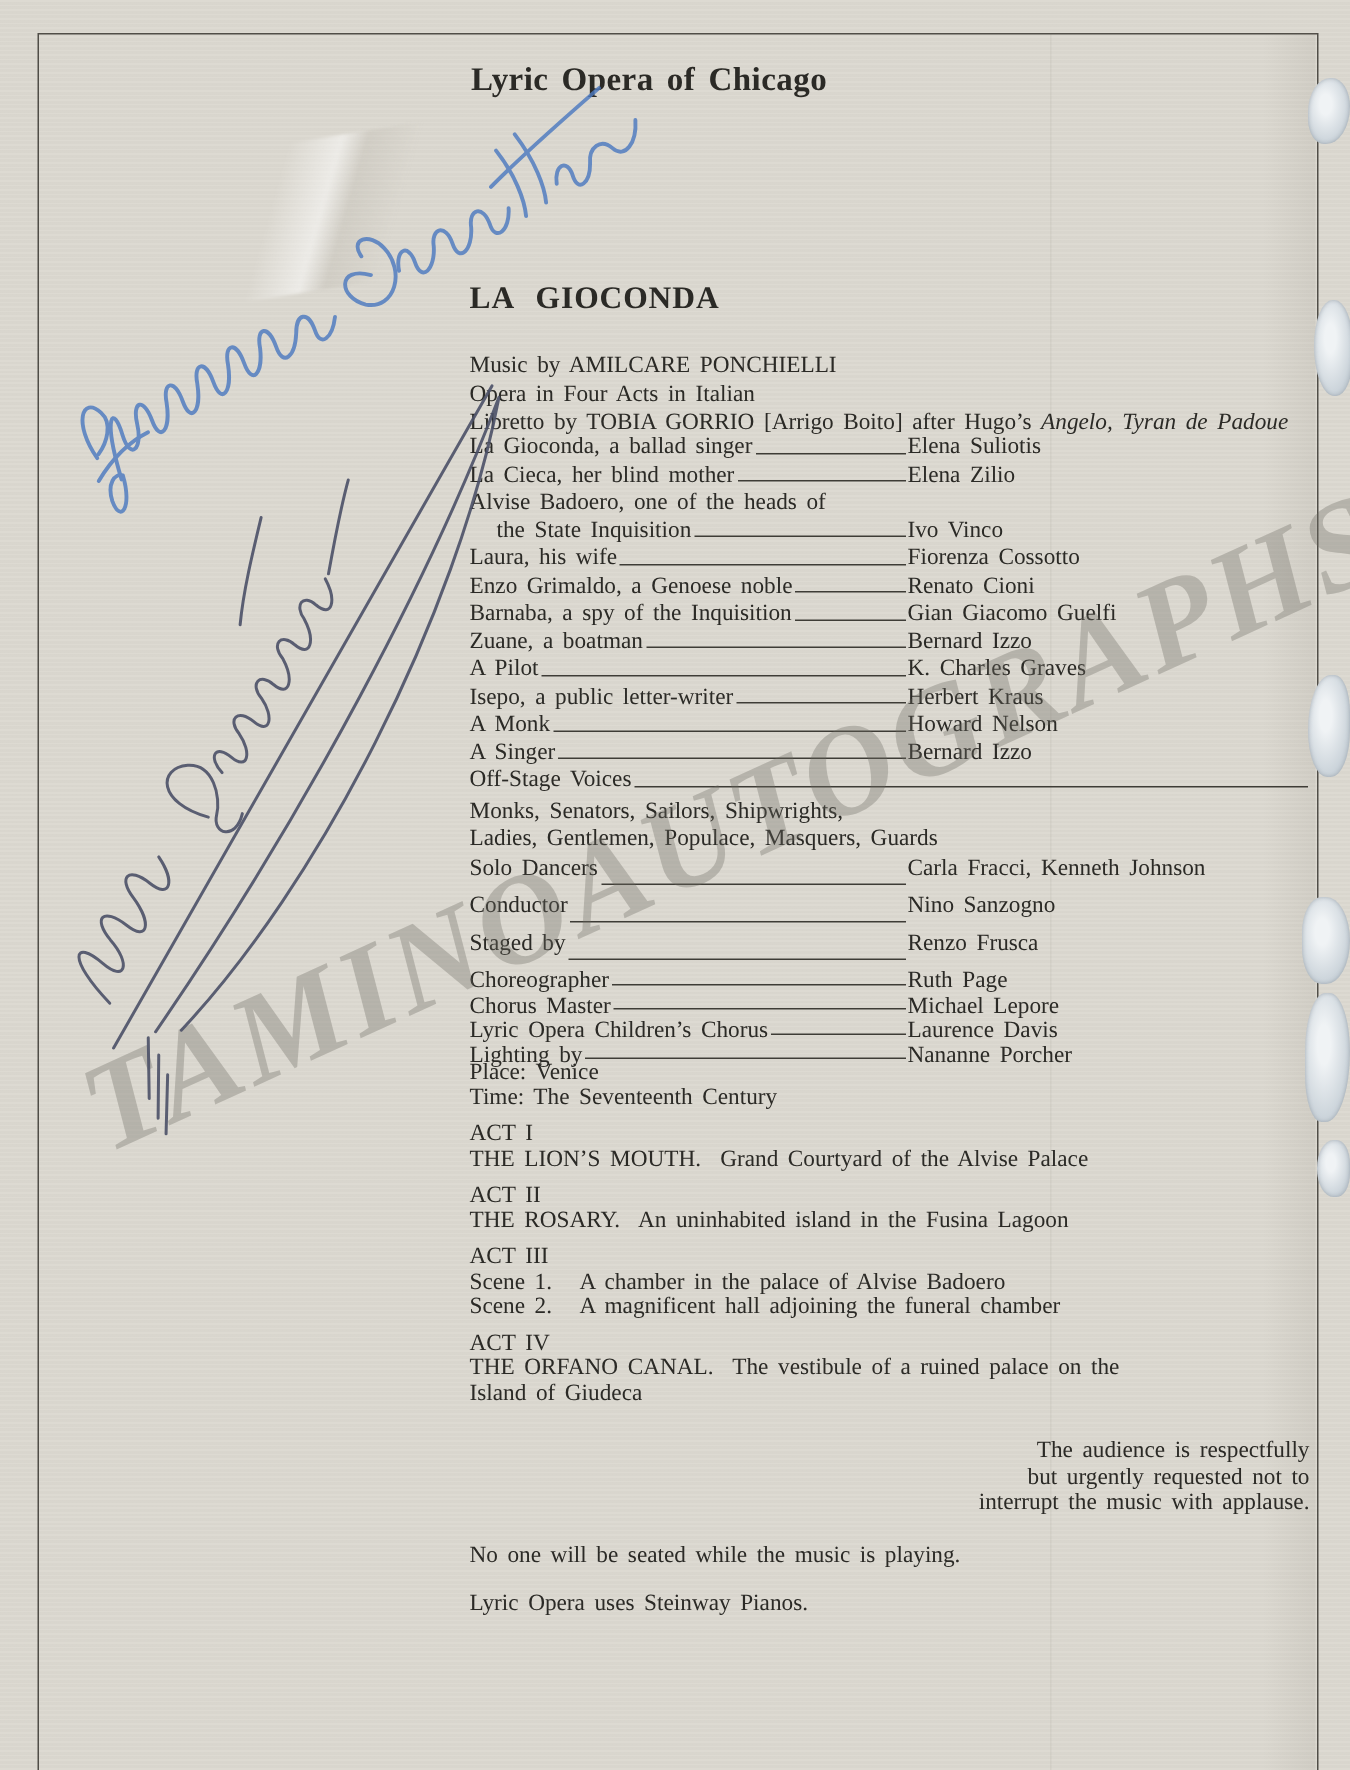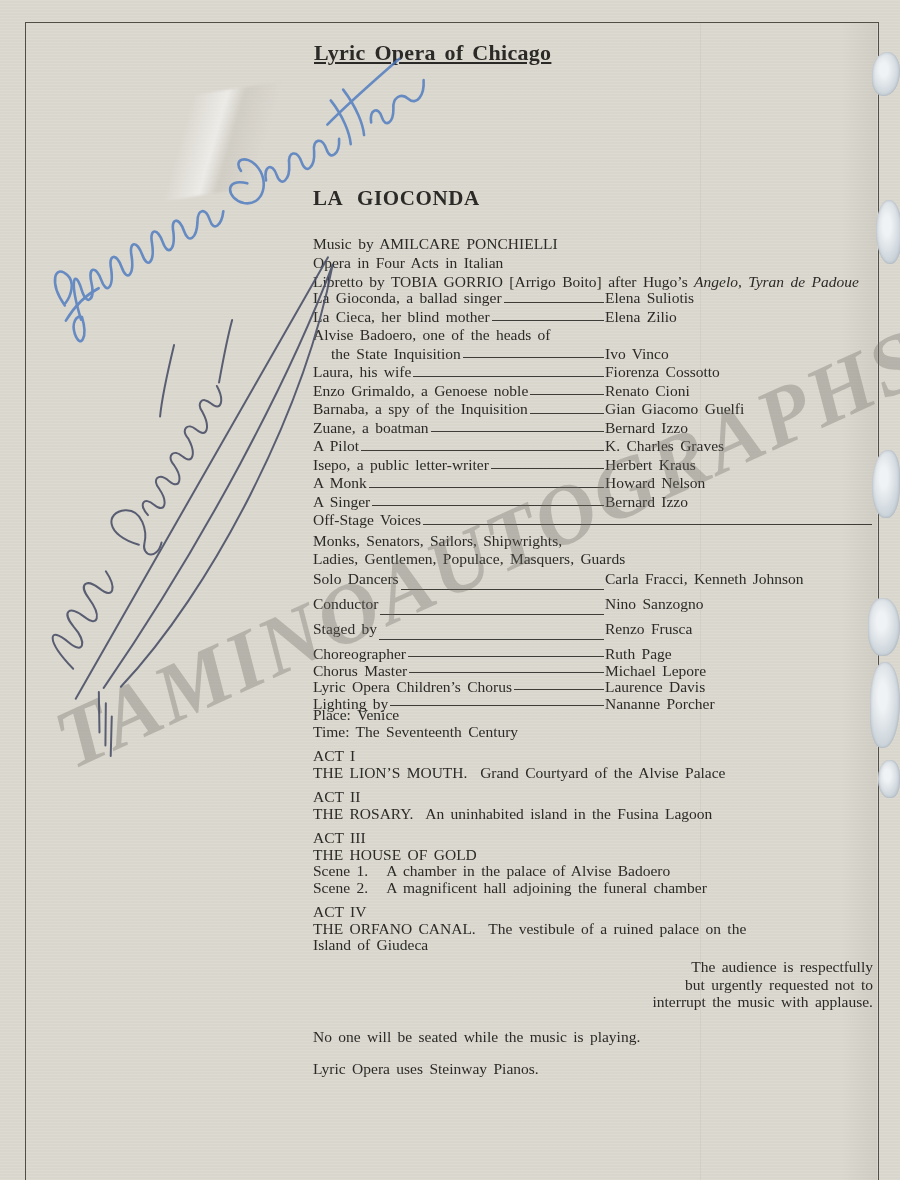--- a/index.html
+++ b/index.html
@@ -16,21 +16,21 @@
     border-top:1px solid rgba(45,42,38,.8);
     border-left:1px solid rgba(45,42,38,.8);
     border-right:1px solid rgba(45,42,38,.8);}
   .right-shade{position:absolute;left:842px;top:22px;width:35px;height:1158px;
     background:linear-gradient(to right,transparent,rgba(115,110,98,.10));}
   .fold-line{position:absolute;left:700px;top:22px;width:1px;height:1158px;background:rgba(120,114,102,.08);}
   .crease{position:absolute;left:128px;top:92px;width:180px;height:100px;transform:rotate(-9deg);
     background:linear-gradient(115deg, rgba(255,255,255,0) 32%, rgba(255,255,255,.5) 48%, rgba(175,170,160,.22) 56%, rgba(255,255,255,0) 72%);
     filter:blur(1px);}
 
-  .header{position:absolute;left:314px;top:40px;font-size:22px;font-weight:bold;letter-spacing:.3px;word-spacing:3px;text-decoration:underline;}
+  .header{position:absolute;left:314px;top:40px;font-size:22px;font-weight:bold;letter-spacing:.3px;word-spacing:3px;}
   .title{position:absolute;left:313px;top:186px;font-size:21px;font-weight:bold;letter-spacing:.6px;word-spacing:9px;}
   .credits{position:absolute;left:313px;top:234px;font-size:15.5px;line-height:19px;word-spacing:2.5px;white-space:pre-wrap;}
   .credits .it{font-style:italic;}
 
   .colblock{position:absolute;left:313px;width:560px;font-size:15.5px;word-spacing:2.5px;}
   .cast{top:289px;}
   .cast .row{height:18.5px;}
   .row{display:flex;align-items:baseline;white-space:nowrap;}
   .row .leader{flex:1 0 8px;align-self:flex-end;border-bottom:1.2px solid #3e3c36;margin:0 1px 5px 2px;}
   .row .name{flex:0 0 268px;}
@@ -175,21 +175,21 @@
     <div class="row tight">
         <span class="role">Lighting by</span>
         <span class="leader"></span>
         <span class="name">Nananne Porcher</span>
       </div>
   </div>
 
   <div class="colblock acts">
     <div class="act"><div>ACT I</div><div>THE LION’S MOUTH.  Grand Courtyard of the Alvise Palace</div></div>
     <div class="act"><div>ACT II</div><div>THE ROSARY.  An uninhabited island in the Fusina Lagoon</div></div>
-    <div class="act"><div>ACT III</div><div>THE HOUSE OF GOLD</div><div>Scene 1.   A chamber in the palace of Alvise Badoero</div><div>Scene 2.   A magnificent hall adjoining the funeral chamber</div></div>
+    <div class="act"><div>ACT III</div><div>Scene 1.   A chamber in the palace of Alvise Badoero</div><div>Scene 2.   A magnificent hall adjoining the funeral chamber</div></div>
     <div class="act"><div>ACT IV</div><div>THE ORFANO CANAL.  The vestibule of a ruined palace on the</div><div>Island of Giudeca</div></div>
   </div>
 
   <div class="colblock notice1"><div>The audience is respectfully</div><div>but urgently requested not to</div><div>interrupt the music with applause.</div></div>
   <div class="colblock notice2">No one will be seated while the music is playing.</div>
   <div class="colblock notice3">Lyric Opera uses Steinway Pianos.</div>
 
   <div class="watermark">TAMINOAUTOGRAPHS</div>
 
   <svg class="sig" style="left:50px;top:60px;z-index:6;" width="430" height="290" viewBox="0 0 430 290">

